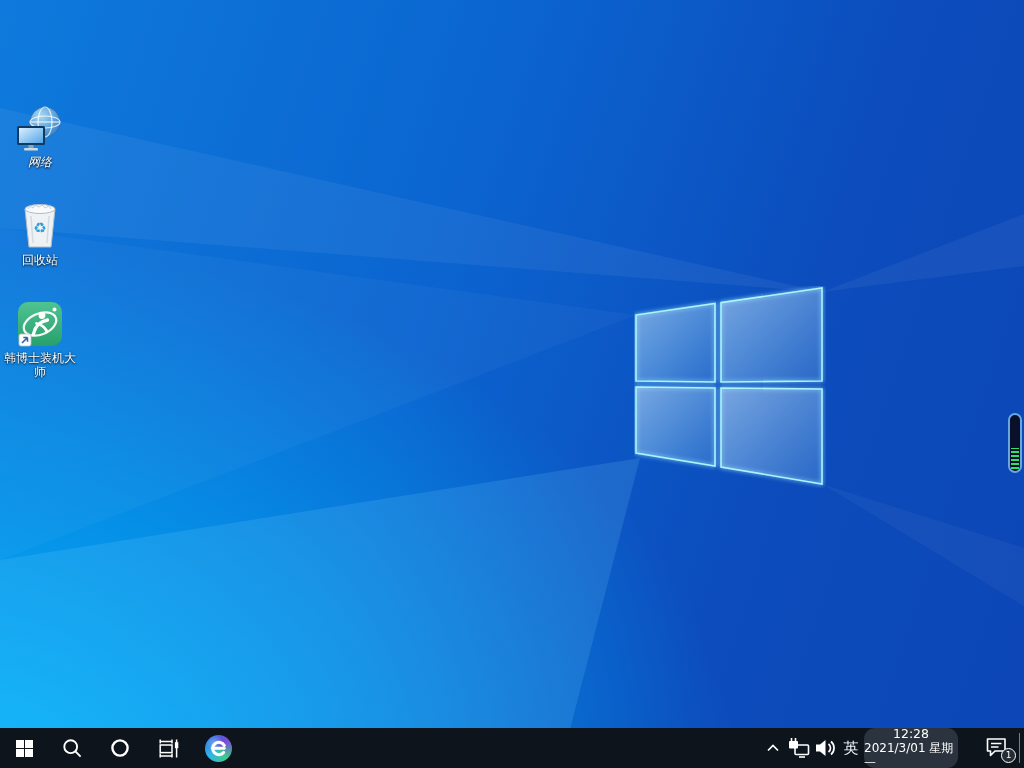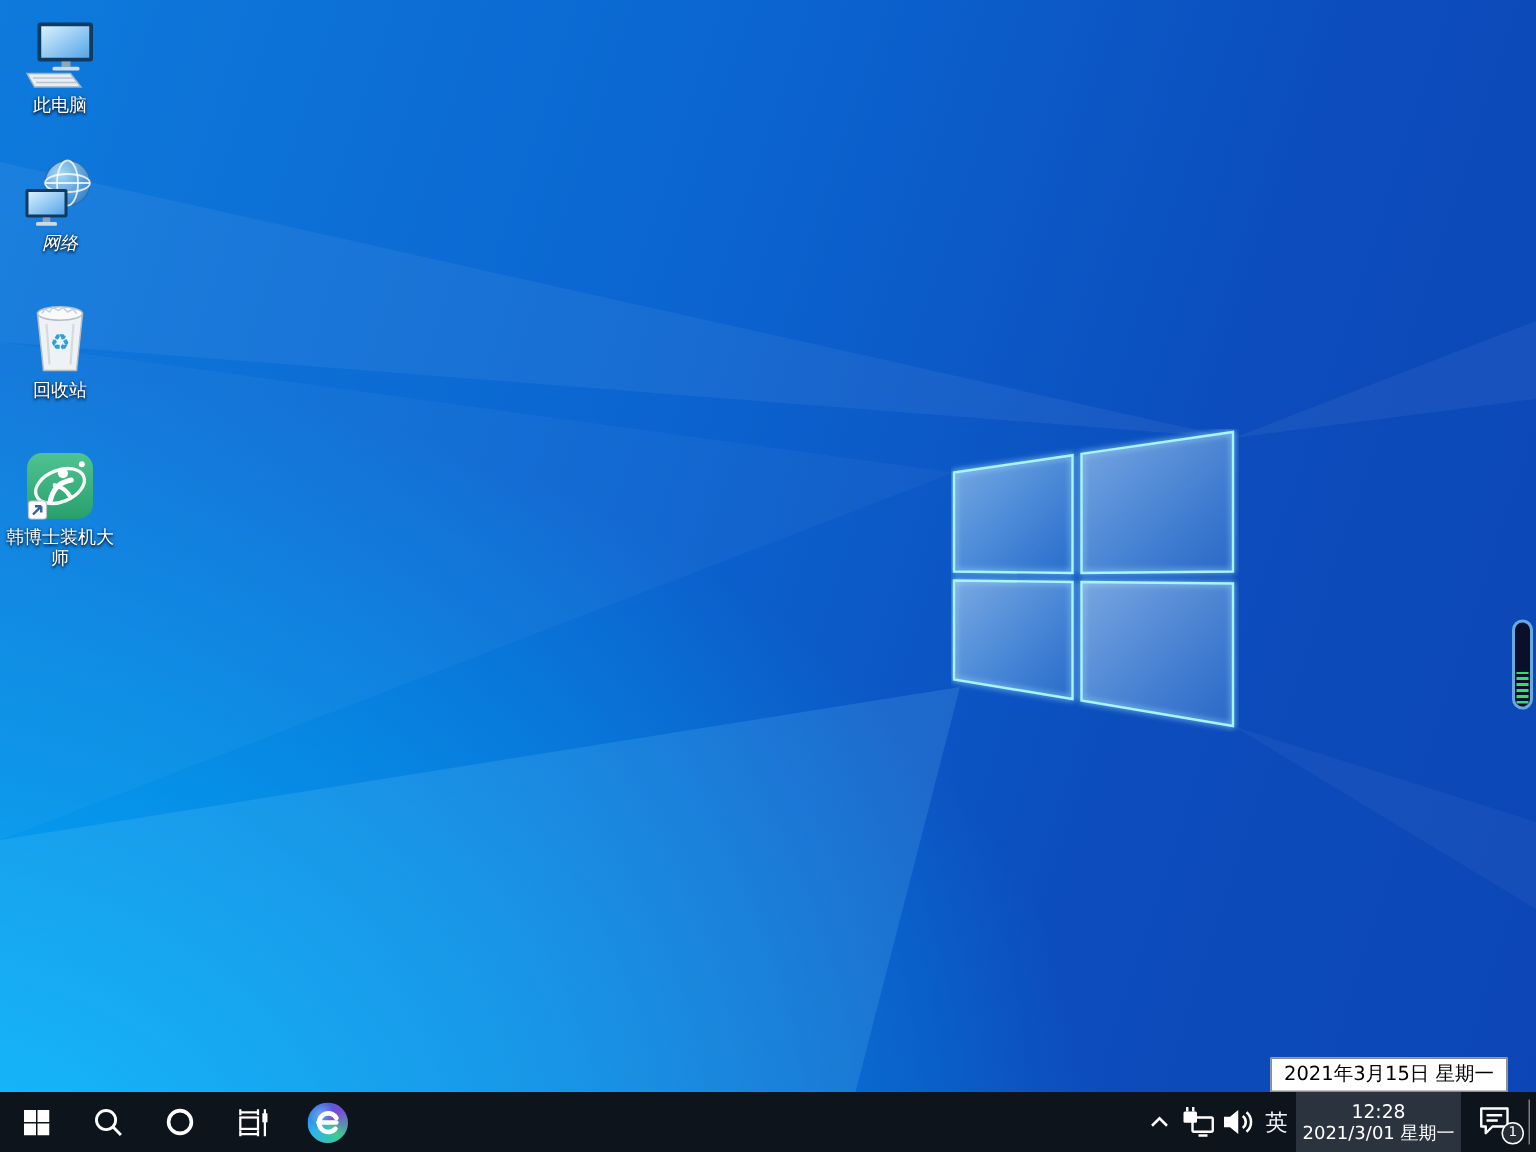--- a/index.html
+++ b/index.html
@@ -72,21 +72,21 @@
   .edge-circle svg { position:absolute; left:0; top:0; }
 
   .tray-btn {
     position:absolute; top:0; height:40px;
     display:flex; align-items:center; justify-content:center; color:#eef4f9;
   }
   #tr-chevron { left:760px; width:26px; }
   #tr-net     { left:786px; width:26px; }
   #tr-vol     { left:812px; width:26px; }
   #tr-ime     { left:838px; width:26px; font-size:15px; }
-  #tr-clock   { left:864px; width:110px; background:#2b343e; flex-direction:column; }
+  #tr-clock   { left:864px; width:94px; background:#2b343e; flex-direction:column;border-radius:11px; }
   #tr-action  { left:976px; width:42px; }
   .clock-time { font-size:12.5px; line-height:15px; color:#fff; }
   .clock-date { font-size:12px;   line-height:15px; color:#fff; }
   .tb-divider { position:absolute; left:1019px; top:5px; width:1px; height:30px; background:rgba(255,255,255,.45); }
 
   .badge {
     position:absolute; right:2px; bottom:5px; width:15px; height:15px; border-radius:50%;
     background:#252c34; border:1.5px solid #fff; color:#fff;
     font-size:9px; line-height:12px; text-align:center;
   }
@@ -117,40 +117,20 @@
       </filter>
     </defs>
     <g filter="url(#glow)" fill="url(#pg)">
       <polygon points="2,29 81,17.5 81,96 2,95"></polygon>
       <polygon points="87,16.6 188,2 188,95 87,96"></polygon>
       <polygon points="2,101 81,102 81,180 2,167"></polygon>
       <polygon points="87,102 188,103 188,198 87,181"></polygon>
     </g>
   </svg>
 
-  <div class="dicon" id="ic-pc">
-    <div class="art">
-      <svg width="48" height="46" viewBox="0 0 48 46">
-        <defs>
-          <linearGradient id="scr" x1="0" y1="0" x2="1" y2="1">
-            <stop offset="0" stop-color="#d9f1fe"></stop>
-              <stop offset="1" stop-color="#55a5e8"></stop>
-          </linearGradient>
-        </defs>
-        <rect x="9" y="1" width="37" height="26" rx="2" fill="#0f3a62"></rect>
-        <rect x="11.5" y="3.5" width="32" height="21" fill="url(#scr)"></rect>
-        <rect x="25" y="27" width="6" height="3.5" fill="#8fa6b8"></rect>
-        <rect x="19" y="30.5" width="18" height="2.5" rx="1" fill="#cdd9e3"></rect>
-        <polygon points="2,35 31,35 38,44 7,44" fill="#e9eef3" stroke="#9fb0bd" stroke-width="1"></polygon>
-        <line x1="6" y1="38" x2="33" y2="38" stroke="#b7c4ce" stroke-width="1"></line>
-        <line x1="8" y1="41" x2="35" y2="41" stroke="#b7c4ce" stroke-width="1"></line>
-      </svg>
-    </div>
-    <div class="lbl">此电脑</div>
-  </div>
 
   <div class="dicon" id="ic-net">
     <div class="art">
       <svg width="48" height="46" viewBox="0 0 48 46">
         <defs>
           <radialGradient id="glb" cx="35%" cy="30%" r="80%">
             <stop offset="0" stop-color="#a8d9f5"></stop>
               <stop offset="1" stop-color="#2f7fc9"></stop>
           </radialGradient>
           <linearGradient id="scr2" x1="0" y1="0" x2="1" y2="1">
@@ -206,21 +186,20 @@
         </g>
       </svg>
     </div>
     <div class="lbl">韩博士装机大师</div>
   </div>
 
   <div class="side-ind">
     <div class="fill"></div>
   </div>
 
-  <div class="tooltip">2021年3月15日 星期一</div>
 
   <div class="taskbar">
 
     <div class="tb-btn" id="tb-start">
       <svg width="17" height="17" viewBox="0 0 17 17">
         <g fill="#ffffff">
           <rect x="0" y="0" width="8" height="8"></rect>
             <rect x="9" y="0" width="8" height="8"></rect>
           <rect x="0" y="9" width="8" height="8"></rect>
             <rect x="9" y="9" width="8" height="8"></rect>

